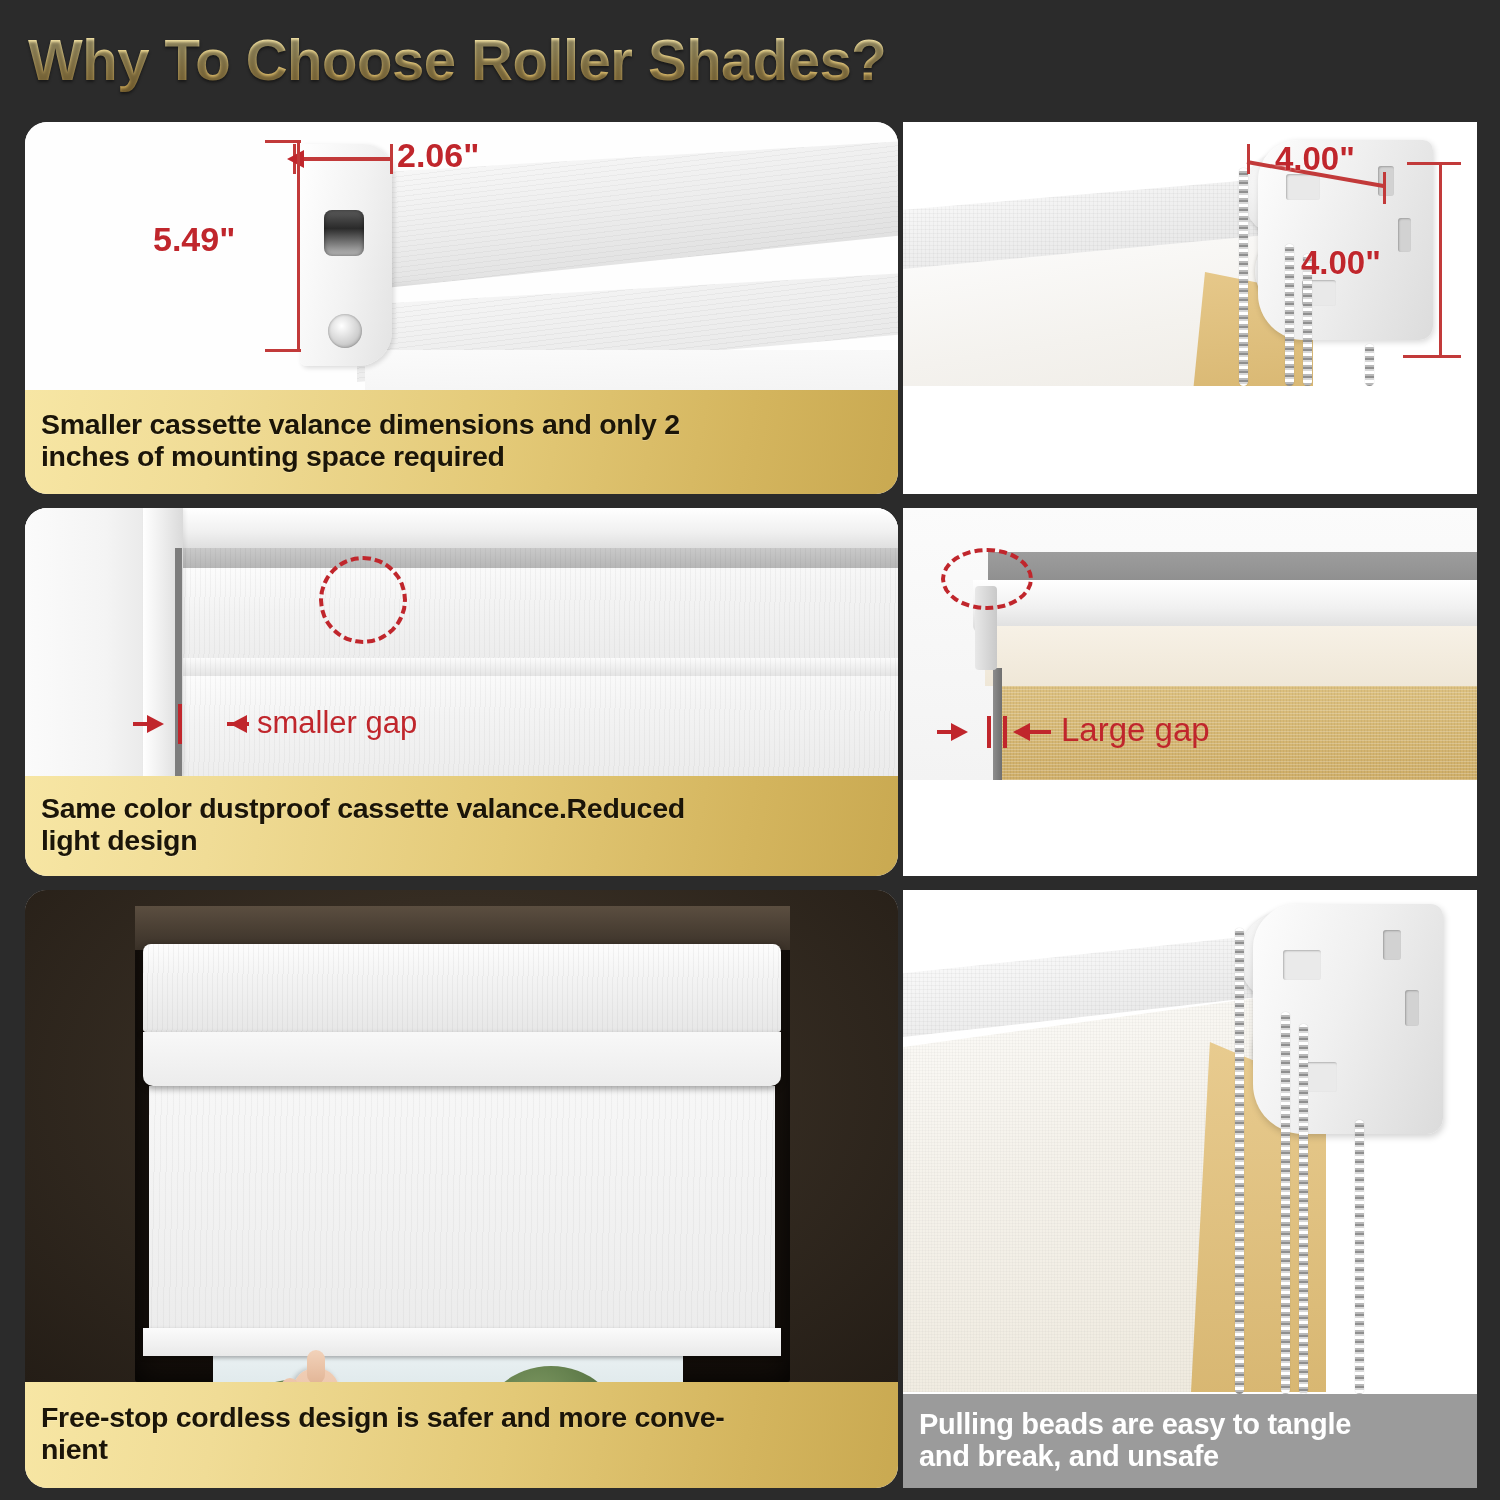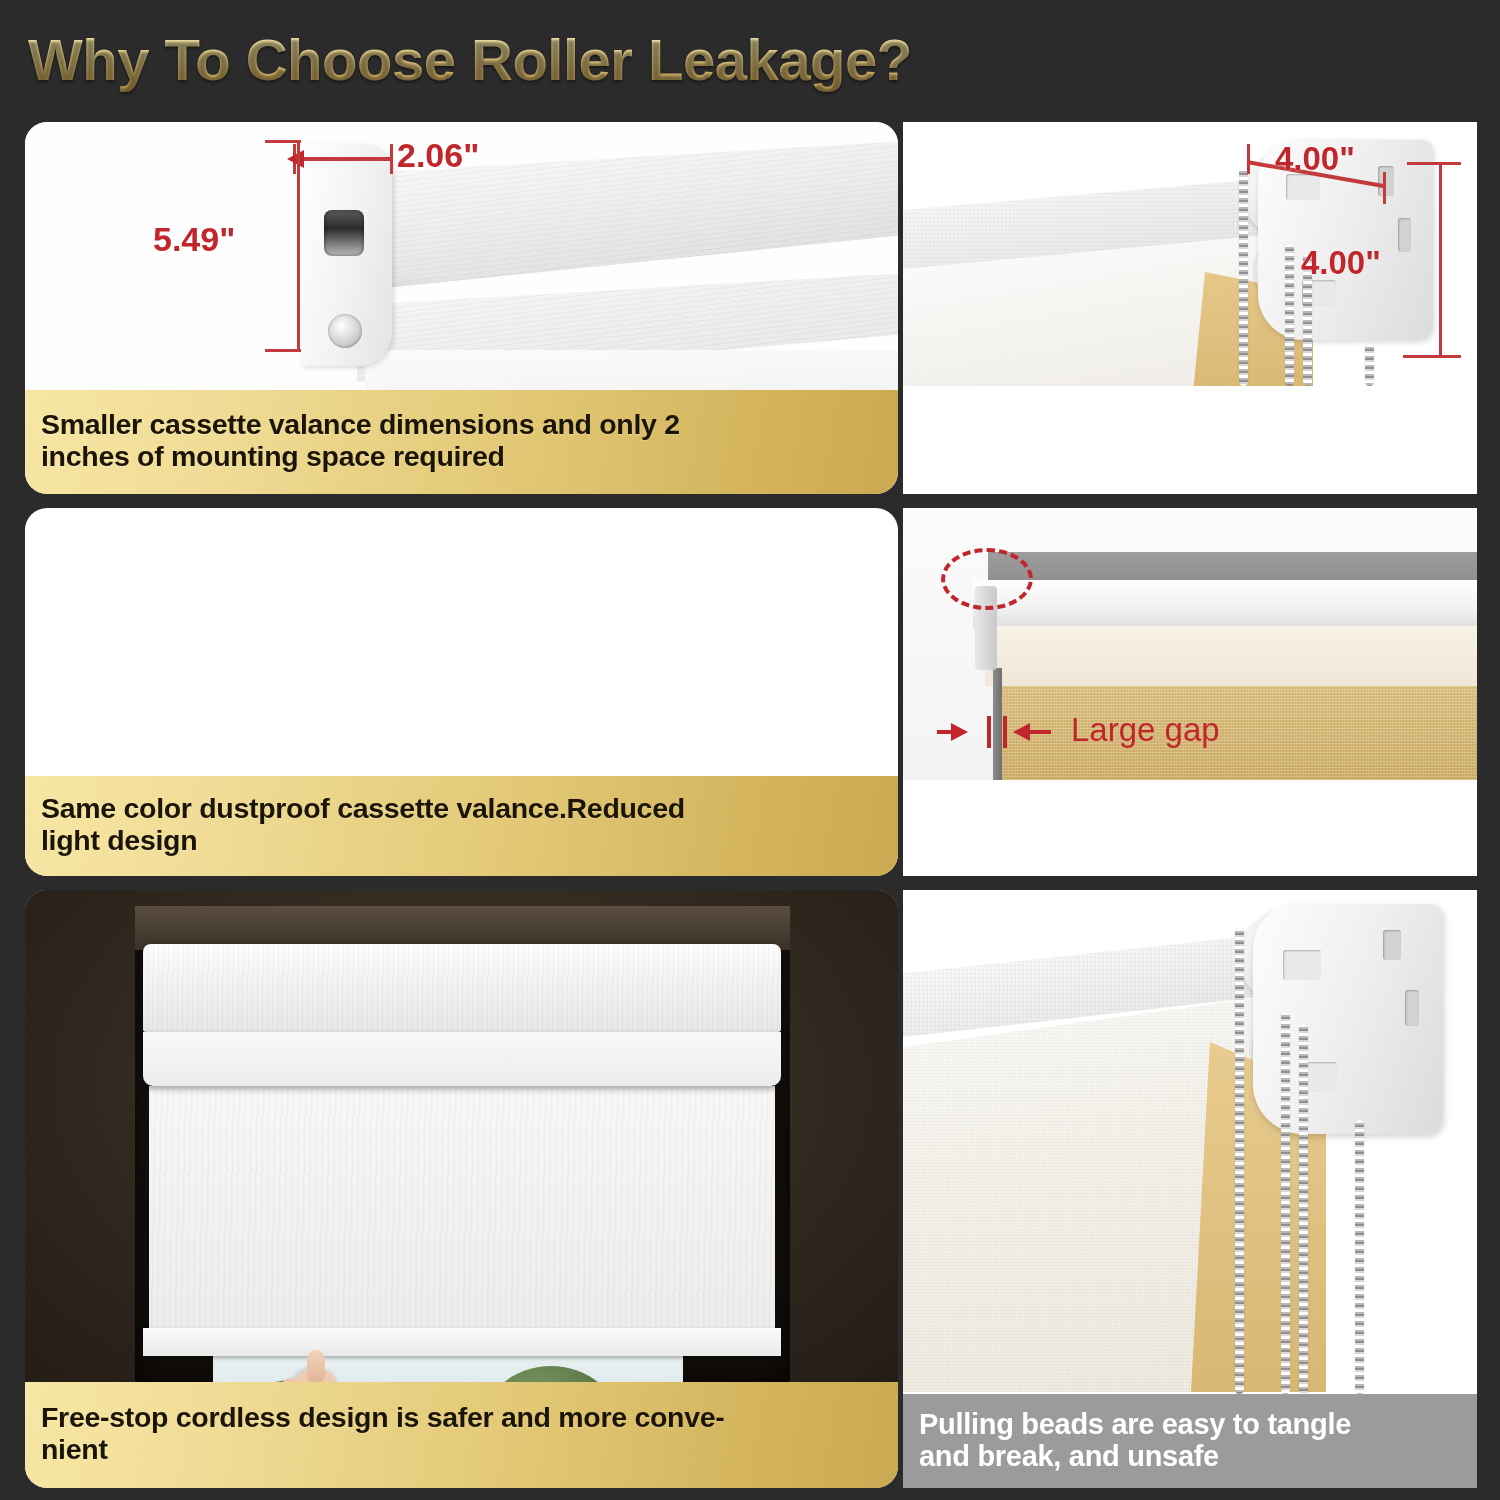--- a/index.html
+++ b/index.html
@@ -329,21 +329,21 @@
      background: linear-gradient(110deg,#fdfdfd 0%,#f0f0f0 45%,#dbdbdb 100%);
      border-radius: 44px 12px 16px 50px; box-shadow: 1px 3px 7px rgba(0,0,0,0.18); }
   .p3-lobe { position:absolute; width: 92px; height: 92px; border-radius: 50%;
      background: radial-gradient(circle at 38% 32%, #ffffff, #e6e6e6 70%, #cdcdcd);
      box-shadow: 0 1px 5px rgba(0,0,0,0.2); }
 </style>
 </head>
 <body>
 
 <div class="title-bar">
-  <span class="title-text">Why To Choose Roller Leakage?</span>
+  <span class="title-text">Why To Choose Roller Shades?</span>
 </div>
 
 <div class="grid">
 
   <div class="panel left row1 r1l">
     <div class="photo ph-r1l">
       <div class="val-wrap">
         <div class="val-top"></div>
         <div class="val-bottom"></div>
         <div class="val-fabric"></div>
@@ -395,20 +395,39 @@
 
       <div class="dim-line" style="left:536px; top:40px; width:3px; height:196px;"></div>
       <div class="dim-line" style="left:504px; top:40px; width:54px; height:3px;"></div>
       <div class="dim-line" style="left:500px; top:233px; width:58px; height:3px;"></div>
       <div class="dim-label" style="left:398px; top:122px; font-size:33px;">4.00"</div>
     </div>
 
   </div>
 
   <div class="panel left row2 r2l">
+    <div class="photo ph-r2l">
+      <div class="frame-outer"></div>
+      <div class="frame-head"></div>
+      <div class="shade-band" style="top:40px; height:20px; background:linear-gradient(180deg,#c9c9c9,#b6b6b6);"></div>
+      <div class="shade-band" style="top:60px; height:90px;"></div>
+      <div class="shade-band" style="top:150px; height:18px; background:linear-gradient(180deg,#fbfbfb,#e4e4e4);"></div>
+      <div class="shade-band" style="top:168px; height:100px;"></div>
+      <div class="frame-mould"></div>
+
+      <div class="dash-circle" style="left:294px; top:48px; width:88px; height:88px;"></div>
+
+      <div class="gap-bar" style="left:150px; top:40px; width:7px; height:228px;"></div>
+      <div class="gap-red" style="left:153px; top:196px; width:4px; height:40px;"></div>
+      <div class="arrow-tail" style="left:202px; top:214px; width:22px;"></div>
+      <div class="arrow-r" style="left:122px; top:207px;"></div>
+      <div class="arrow-tail" style="left:108px; top:214px; width:18px;"></div>
+      <div class="arrow-l" style="left:205px; top:207px;"></div>
+      <div class="gap-text" style="left:232px; top:197px; font-size:31px;">smaller gap</div>
+    </div>
 
     <div class="caption pro">
       <span class="cap-lines">Same color dustproof cassette valance.Reduced
 light design</span>
     </div>
   </div>
 
   <div class="panel right row2 r2r">
     <div class="photo ph-r2r">
       <div class="r2r-wall"></div>
@@ -420,21 +439,21 @@
       <div class="r2r-bracketbit"></div>
 
       <div class="dash-circle" style="left:38px; top:40px; width:92px; height:62px;"></div>
 
       <div class="gap-red" style="left:84px; top:208px; width:4px; height:32px;"></div>
       <div class="gap-red" style="left:100px; top:208px; width:4px; height:32px;"></div>
       <div class="arrow-r" style="left:48px; top:215px;"></div>
       <div class="arrow-tail" style="left:34px; top:222px; width:18px;"></div>
       <div class="arrow-l" style="left:110px; top:215px;"></div>
       <div class="arrow-tail" style="left:126px; top:222px; width:22px;"></div>
-      <div class="gap-text" style="left:168px; top:203px; font-size:33px;">Large gap</div>
+      <div class="gap-text" style="left:158px; top:203px; font-size:33px;">Large gap</div>
     </div>
 
   </div>
 
   <div class="panel right row3 r3r">
     <div class="photo ph-r3r">
       <div class="p3-white"></div>
       <div class="p3-tan"></div>
       <div class="p3-beam"></div>
 

